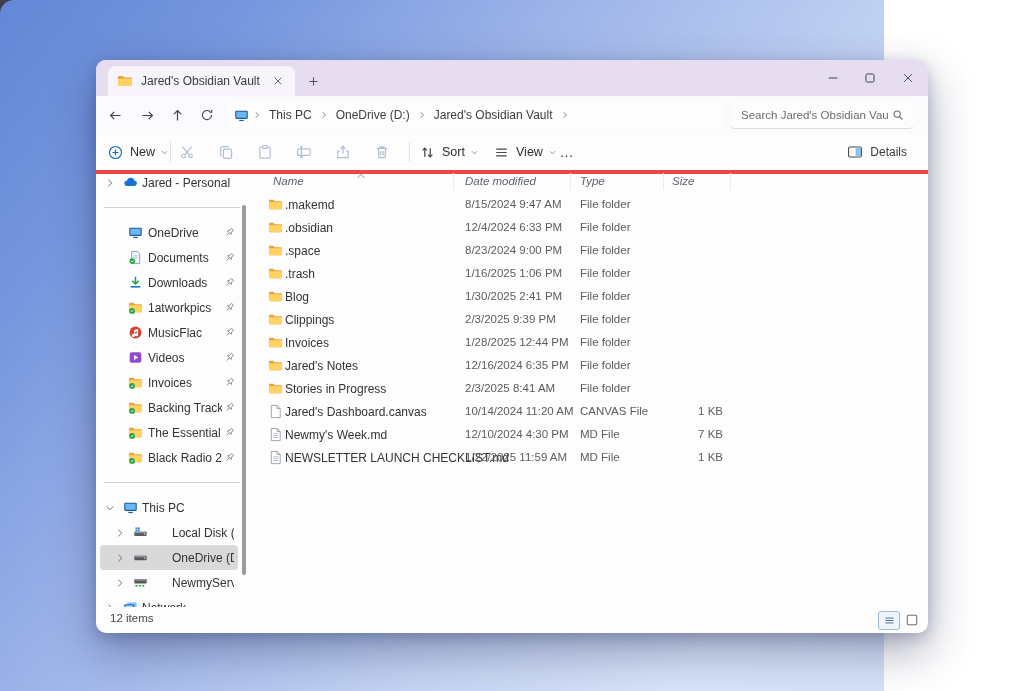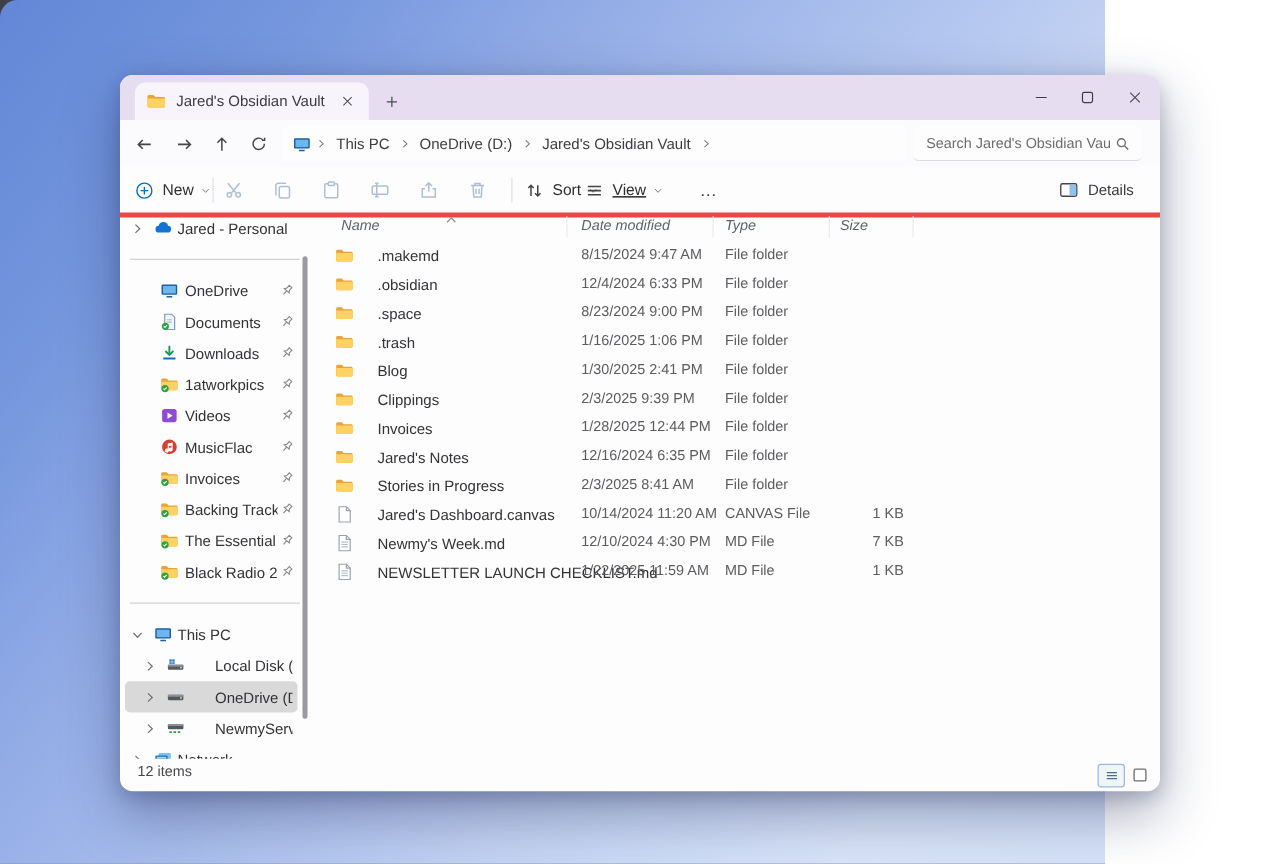--- a/index.html
+++ b/index.html
@@ -64,21 +64,21 @@
 
   .filearea{position:absolute;left:156px;top:110px;right:4px;bottom:26px;}
   .fhead{position:relative;height:23px;}
   .hcell{position:absolute;top:5px;font-size:11.5px;color:#5d636e;font-style:italic;}
   .h-name{left:21px}.h-date{left:213px}.h-type{left:328px}.h-size{left:420px}
   .hsort{position:absolute;left:103px;top:0px;width:12px;height:9px;display:flex;}
   .hsep{position:absolute;top:3px;width:1px;height:17px;background:#ececf0;}
   .hs0{left:201px}.hs1{left:318px}.hs2{left:411px}.hs3{left:478px}
   .frow{position:relative;height:23px;border-radius:3px;}
   .fic{position:absolute;left:16px;top:4px;width:15px;height:15px;display:flex;}
-  .fname{position:absolute;left:50px;top:4.5px;font-size:12px;color:#333338;white-space:nowrap;}
+  .fname{position:absolute;left:33px;top:4.5px;font-size:12px;color:#333338;white-space:nowrap;}
   .fdate,.ftype{position:absolute;top:5px;font-size:11.5px;color:#5c5c61;white-space:nowrap;}
   .fdate{left:213px}.ftype{left:328px}
   .fsize{position:absolute;left:411px;width:60px;top:5px;font-size:11.5px;color:#5c5c61;text-align:right;}
 
   .statusbar{position:absolute;left:0;right:0;bottom:0;height:24px;}
   .scount{position:absolute;left:14px;top:3px;font-size:11.5px;color:#47474c;}
   .viewtog{position:absolute;top:2px;width:20px;height:17px;display:flex;align-items:center;justify-content:center;border-radius:3px;}
   .vt-details{right:28px;border:1px solid #9dbad6;background:#eef5fb;}
   .vt-large{right:6px;}
 </style>
@@ -392,21 +392,21 @@
     <div class="sep" style="left:313px"></div>
     <div class="tbtn" style="left:320px;padding:0 4px;">
       <svg width="15" height="15">
             <use href="#i-sort"></use>
           </svg>
       <span class="tlabel">Sort</span>
       <svg width="9" height="9">
             <use href="#i-chev-d"></use>
           </svg>
     </div>
-    <div class="tbtn" style="left:368px;padding:0 4px;text-decoration:underline;">
+    <div class="tbtn" style="left:394px;padding:0 4px;">
       <svg width="15" height="15">
             <use href="#i-viewlist"></use>
           </svg>
       <span class="tlabel">View</span>
       <svg width="9" height="9">
             <use href="#i-chev-d"></use>
           </svg>
     </div>
     <div class="ibtn" style="left:456px">
       <span class="more">…</span>
@@ -485,37 +485,37 @@
       <span class="slabel">1atworkpics</span>
       <span class="pin">
             <svg width="13" height="13">
               <use href="#i-pin"></use>
             </svg>
           </span>
     </div>
     <div class="srow pinrow">
       <span class="sic">
             <svg width="15" height="15">
+              <use href="#i-music"></use>
+            </svg>
+          </span>
+      <span class="slabel">MusicFlac</span>
+      <span class="pin">
+            <svg width="13" height="13">
+              <use href="#i-pin"></use>
+            </svg>
+          </span>
+    </div>
+    <div class="srow pinrow">
+      <span class="sic">
+            <svg width="15" height="15">
               <use href="#i-video"></use>
             </svg>
           </span>
       <span class="slabel">Videos</span>
-      <span class="pin">
-            <svg width="13" height="13">
-              <use href="#i-pin"></use>
-            </svg>
-          </span>
-    </div>
-    <div class="srow pinrow">
-      <span class="sic">
-            <svg width="15" height="15">
-              <use href="#i-music"></use>
-            </svg>
-          </span>
-      <span class="slabel">MusicFlac</span>
       <span class="pin">
             <svg width="13" height="13">
               <use href="#i-pin"></use>
             </svg>
           </span>
     </div>
     <div class="srow pinrow">
       <span class="sic">
             <svg width="15" height="15">
               <use href="#i-folder-sync"></use>

